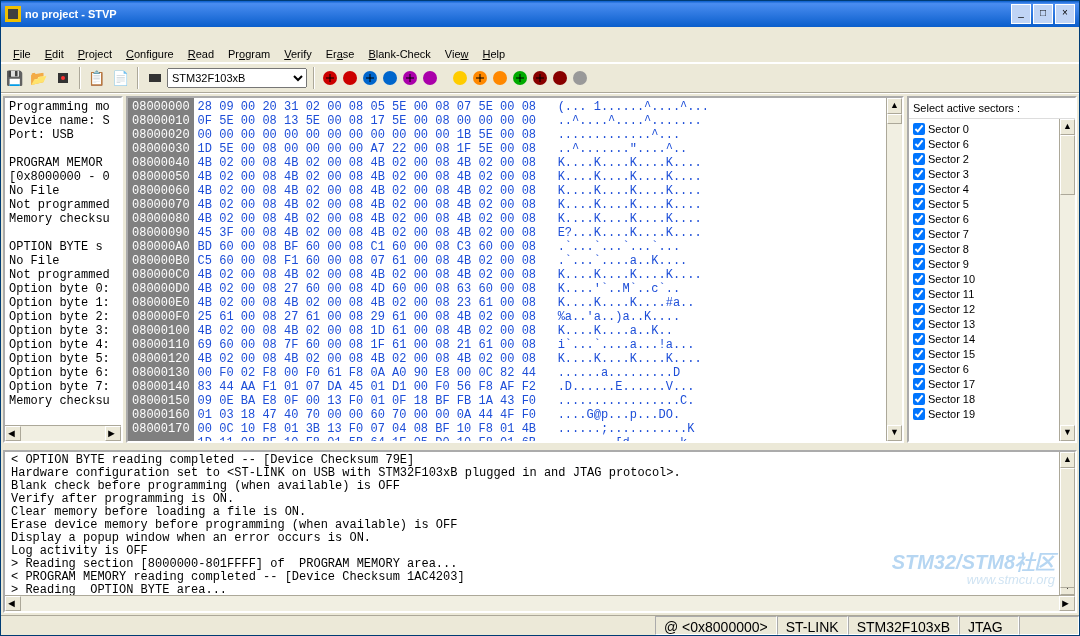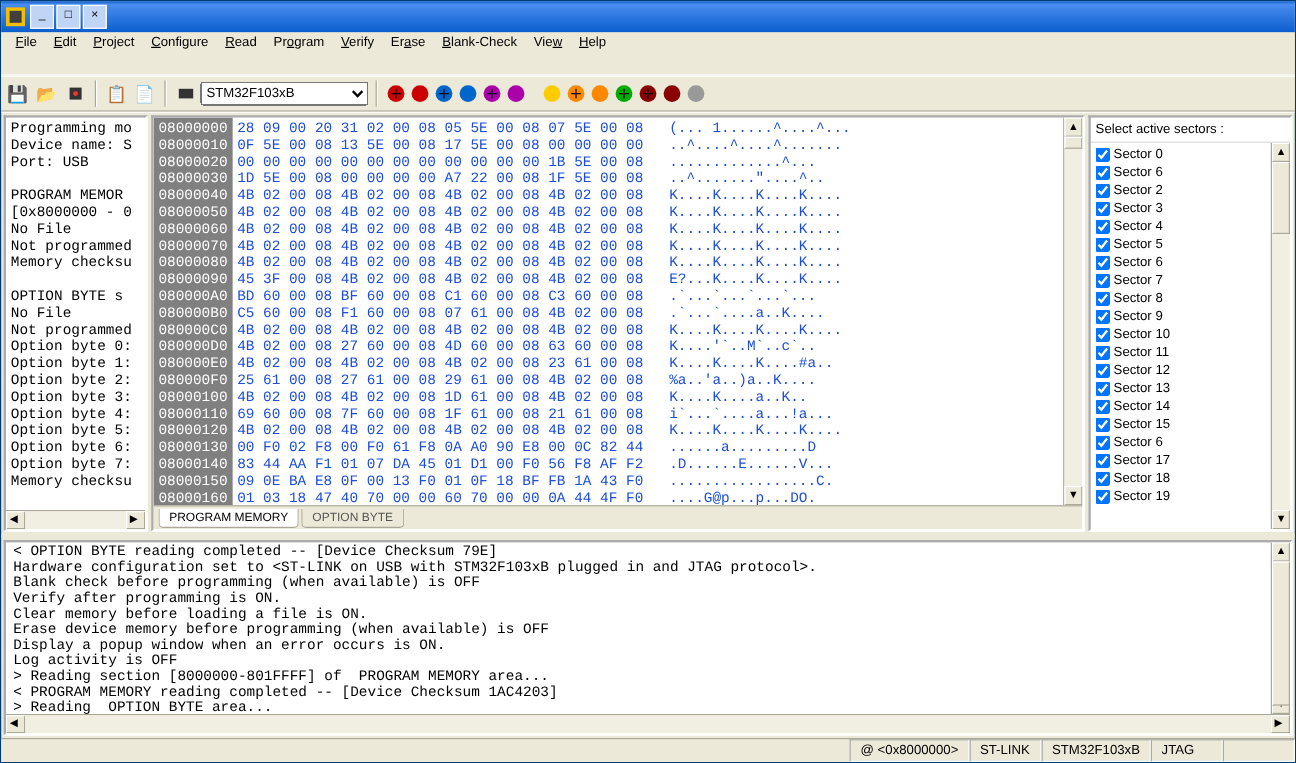--- a/index.html
+++ b/index.html
@@ -3,21 +3,21 @@
 <meta charset="utf-8">
 <style>
   * { box-sizing: border-box; }
   body { margin:0; font-family: Tahoma, sans-serif; font-size:11px; background:#ece9d8; }
   .window { width:1080px; height:636px; background:#ece9d8; border:1px solid #003c74; display:flex; flex-direction:column; }
   .titlebar { background: linear-gradient(to bottom,#0a5ecc,#4a8df0 10%,#0a5ecc); color:#fff; height:26px; display:flex; align-items:center; padding:0 4px; }
   .titlebar-icon { width:16px; height:16px; margin-right:4px;}
   .titlebar-text { font-weight:bold; flex:1; }
   .win-btns { display:flex; gap:2px; }
   .win-btn { width:20px; height:20px; background:#c0d4f5; border:1px solid #fff; text-align:center; line-height:16px; font-size:10px; color:#000; }
-  .menubar { background:#ece9d8; height:36px; display:flex; align-items:flex-start; padding:0 6px; gap:2px; border-bottom:1px solid #fff; }
+  .menubar { background:#ece9d8; height:36px; display:flex; align-items:flex-end; padding:0 6px; gap:2px; border-bottom:1px solid #fff; }
   .menubar span { padding:2px 6px; cursor:default; }
   .menubar span u { text-decoration: underline; }
   .toolbar { height:30px; background:#ece9d8; border-top:1px solid #fff; border-bottom:1px solid #aca899; display:flex; align-items:center; padding:2px 4px; gap:4px; }
   .tb-icon { width:20px; height:20px; display:flex; align-items:center; justify-content:center; font-size:14px; }
   .tb-sep { width:2px; height:22px; border-left:1px solid #aca899; border-right:1px solid #fff; margin:0 2px; }
   .device-sel { display:flex; align-items:center; gap:2px;}
   .device-sel select { font-size:11px; width:140px; height:20px; }
   .bug-icon { width:18px; height:18px; }
   .bug-group { display:flex; gap:2px; align-items:center;}
   .body-area { flex:1; display:flex; flex-direction:column; overflow:hidden; }
@@ -41,35 +41,36 @@
   .right-head { padding:4px; font-size:11px; border-bottom:1px solid #ddd;}
   .sector-list { flex:1; overflow:auto; padding:2px 4px; font-size:11px;}
   .sector { display:flex; align-items:center; gap:3px; height:15px;}
   .sector input { margin:0; width:12px; height:12px;}
   .bottom-split { height:170px; border-top:3px solid #ece9d8; display:flex;}
   .log-col { flex:1; margin:2px; }
   .log-scroll { flex:1; font-family:'Courier New',monospace; font-size:12px; white-space:pre; padding:2px 6px; overflow:auto; line-height:13px;}
   .scrollbar-h { height:16px; background:#ece9d8; display:flex; border-top:1px solid #aca899;}
   .sb-btn-h { width:16px; background:#ece9d8; border:1px solid #fff; border-right-color:#aca899; border-bottom-color:#aca899;}
   .sb-track-h { flex:1; background:#f1efe2;}
-  .statusbar { height:20px; background:#ece9d8; border-top:1px solid #aca899; display:flex; justify-content:flex-end; font-size:11px;}
+  .statusbar { height:20px; background:#ece9d8; border-top:1px solid #aca899; display:flex; justify-content:flex-end; font-size:14px;}
   .status-cell { border:1px inset #fff; padding:2px 8px; min-width:60px; }
   .watermark { position:absolute; right:20px; bottom:22px; color:#7ab5e8; font-size:20px; font-weight:bold; font-style:italic; opacity:0.55; pointer-events:none; text-align:right; line-height:18px;}
   .watermark small { font-size:13px; font-weight:normal; color:#a8cce8; display:block;}
   .relwrap { position:relative; flex:1; display:flex; flex-direction:column; overflow:hidden;}
 </style>
 </head>
 <body>
 
 <div class="window">
   <div class="titlebar">
     <svg class="titlebar-icon" viewBox="0 0 16 16">
         <rect width="16" height="16" fill="#f0c000"></rect>
         <rect x="3" y="3" width="10" height="10" fill="#404040"></rect>
       </svg>
+    <span class="titlebar-text">no project - STVP</span>
     <div class="win-btns">
       <div class="win-btn">_</div>
       <div class="win-btn">□</div>
       <div class="win-btn">×</div>
     </div>
   </div>
 
   <div class="menubar">
     <span><u>F</u>ile</span>
     <span><u>E</u>dit</span>
@@ -242,24 +243,20 @@
 00 0C 10 F8 01 3B 13 F0 07 04 08 BF 10 F8 01 4B   ......;...........K
 1D 11 08 BF 10 F8 01 5B 64 1E 05 D0 10 F8 01 6B   ........[d.......k</div>
           <div class="scrollbar-v">
             <div class="sb-btn">▲</div>
             <div class="sb-track">
                 <div class="sb-thumb" style="top:0;height:10px"></div>
               </div>
             <div class="sb-btn">▼</div>
           </div>
         </div>
-        <div class="tabs-row">
-          <div class="tab">PROGRAM MEMORY</div>
-          <div class="tab inactive">OPTION BYTE</div>
-        </div>
       </div>
 
       <div class="col right-col">
         <div class="right-head">Select active sectors :</div>
         <div style="display:flex; flex:1; overflow:hidden;">
           <div class="sector-list" id="sector-list">
               <div class="sector">
                 <input type="checkbox" checked="" style="">
                 <span>Sector 0</span>
               </div>
@@ -373,20 +370,24 @@
                 <div class="sb-thumb" style="top:0;height:120px"></div>
               </div>
             <div class="sb-btn">▼</div>
           </div>
         </div>
         <div class="scrollbar-h">
           <div class="sb-btn-h">◄</div>
             <div class="sb-track-h"></div>
             <div class="sb-btn-h">►</div>
         </div>
+        <div class="watermark">
+          <span>STM32/STM8社区</span>
+          <small>www.stmcu.org</small>
+        </div>
       </div>
     </div>
   </div>
 
   <div class="statusbar">
     <div class="status-cell">@ &lt;0x8000000&gt;</div>
     <div class="status-cell">ST-LINK</div>
     <div class="status-cell">STM32F103xB</div>
     <div class="status-cell">JTAG</div>
     <div class="status-cell" style="width:20px"></div>

